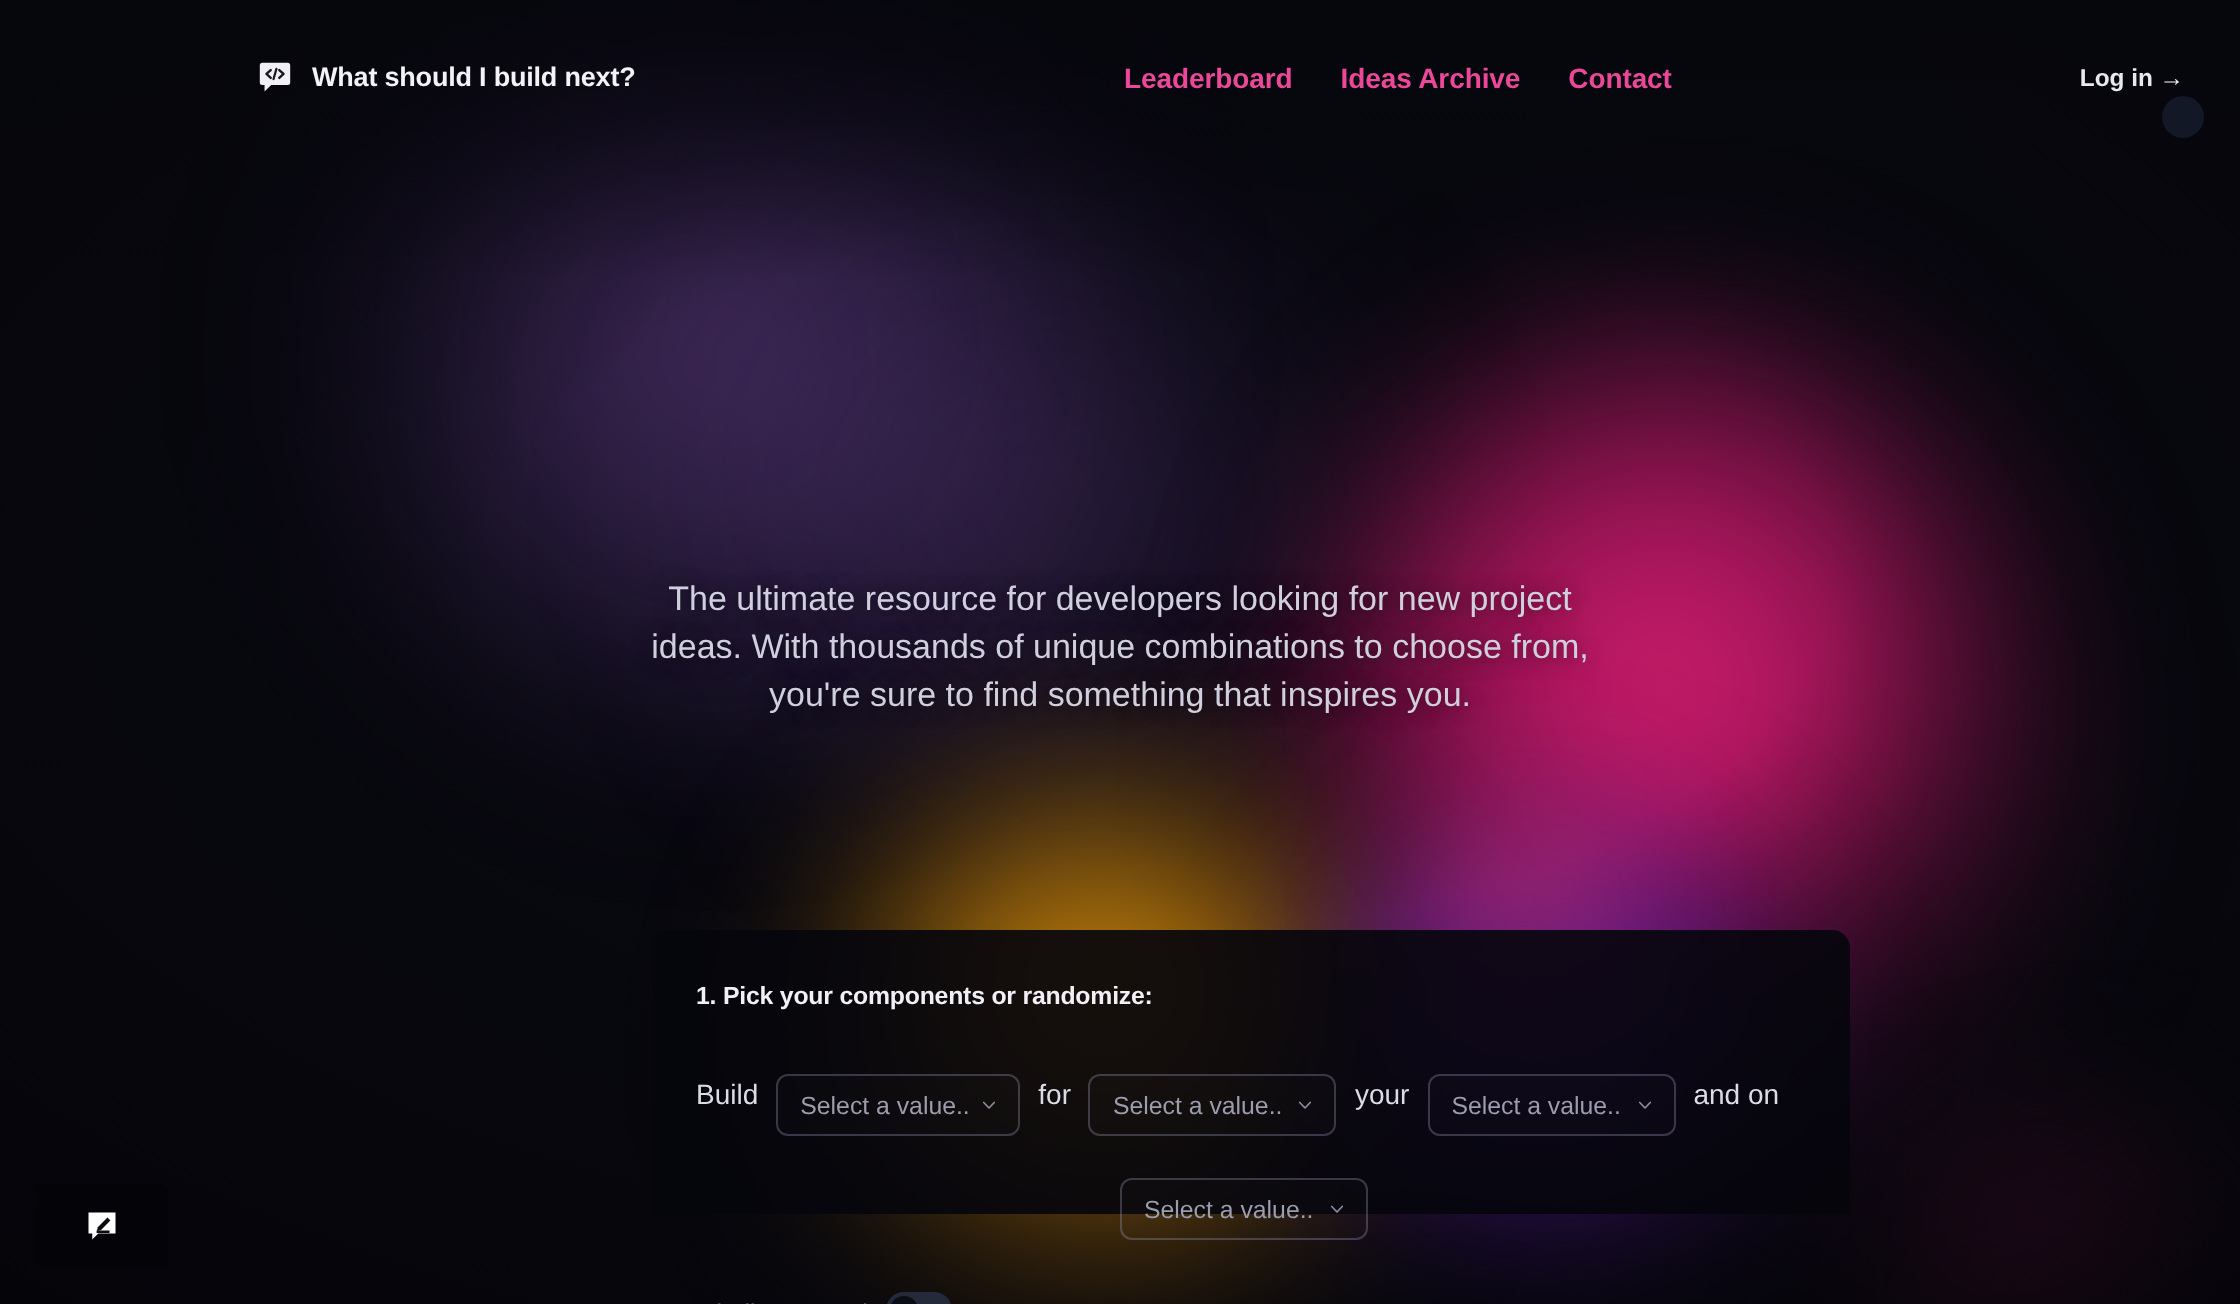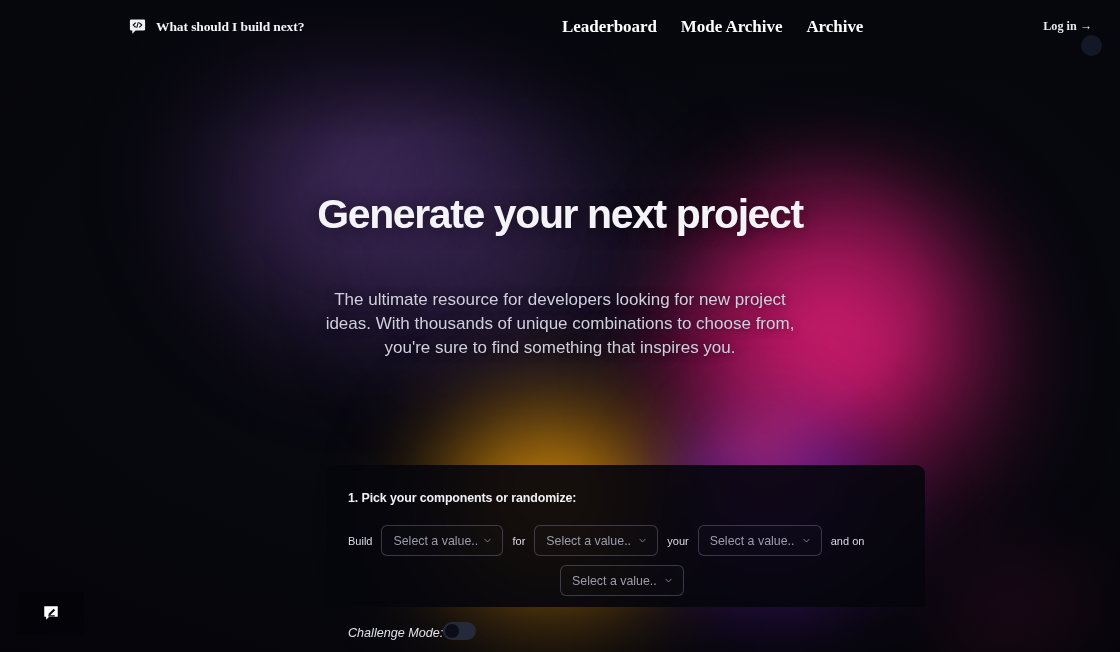--- a/index.html
+++ b/index.html
@@ -84,26 +84,25 @@
     background: radial-gradient(ellipse 78% 72% at 52% 44%, rgba(0,0,0,0) 38%, rgba(5,5,11,0.55) 72%, rgba(4,4,9,0.92) 100%);
   }
   .top-shade {
     position: absolute; left: 0; right: 0; top: 0; height: 140px;
     background: linear-gradient(to bottom, rgba(6,6,13,0.88) 0%, rgba(6,6,13,0.30) 60%, rgba(6,6,13,0) 100%);
   }
 
   
   #site-header {
     position: absolute;
-    left: 0; right: 0; top: 0;
+    left: 0; right: 0; top: 12px;
     height: 53px;
     display: flex;
     align-items: center;
     z-index: 20;
-    font-family: Liberation Serif, serif;
   }
   .brand {
     position: absolute;
     left: 128px;
     display: flex;
     align-items: center;
     gap: 9px;
     cursor: pointer;
   }
   .brand-logo { width: 19px; height: 19px; display: block; }
@@ -115,23 +114,23 @@
     white-space: nowrap;
   }
   .nav-links {
     position: absolute;
     left: 562px;
     display: flex;
     align-items: center;
     gap: 24px;
   }
   .nav-link {
-    font-size: 17px;
-    font-weight: bold;
-    color: #ffffff;
+    font-size: 14px;
+    font-weight: bold;
+    color: #ec4899;
     white-space: nowrap;
     cursor: pointer;
     letter-spacing: -0.05px;
     text-align: right;
   }
   .login-wrap {
     position: absolute;
     right: 28px;
     display: flex;
     align-items: center;
@@ -198,35 +197,36 @@
   }
   .builder-row {
     display: flex;
     align-items: center;
     gap: 9px;
     margin-top: 20px;
     flex-wrap: wrap;
     row-gap: 9px;
   }
   .builder-word {
-    font-size: 11px;
+    font-size: 14px;
     color: #dcdce6;
     white-space: nowrap;
   }
   .select-box {
     position: relative;
     height: 31px;
     border: 1px solid rgba(150,150,180,0.34);
     border-radius: 6px;
     background: rgba(255,255,255,0.012);
     display: flex;
     align-items: center;
     padding: 0 11px;
     cursor: pointer;
     min-width: 122px;
+    margin-top: 12px;
   }
   .select-box.w-small { width: 122px; }
   .select-box.w-mid   { width: 124px; }
   .select-value {
     font-size: 12.4px;
     color: #9c9cad;
     white-space: nowrap;
   }
   .chev {
     position: absolute;
@@ -305,34 +305,34 @@
       <path d="M4 3 H20 A1.6 1.6 0 0 1 21.6 4.6 V15.4 A1.6 1.6 0 0 1 20 17 H9.6 L5.4 21.2 V17 H4 A1.6 1.6 0 0 1 2.4 15.4 V4.6 A1.6 1.6 0 0 1 4 3 Z" fill="#f0f0f6"></path>
       <path d="M9.3 7.6 L6.6 10.1 L9.3 12.6" fill="none" stroke="#17171f" stroke-width="1.5" stroke-linecap="round" stroke-linejoin="round"></path>
       <path d="M14.7 7.6 L17.4 10.1 L14.7 12.6" fill="none" stroke="#17171f" stroke-width="1.5" stroke-linecap="round" stroke-linejoin="round"></path>
       <path d="M12.9 6.9 L11.1 13.3" fill="none" stroke="#17171f" stroke-width="1.4" stroke-linecap="round"></path>
     </svg>
     <span class="brand-title">What should I build next?</span>
   </div>
 
   <nav class="nav-links">
     <span class="nav-link">Leaderboard</span>
-    <span class="nav-link">Mode Archive</span>
-    <span class="nav-link">Archive</span>
+    <span class="nav-link">Ideas Archive</span>
+    <span class="nav-link">Contact</span>
   </nav>
 
   <div class="login-wrap">
     <span class="login-link">Log in →</span>
     <span class="avatar-edge"></span>
   </div>
 
 </header>
 
 <section id="hero">
   <h1 class="hero-title">
-    <span>Generate your next project</span><br>
+    <br>
   </h1>
   <p class="hero-sub">The ultimate resource for developers looking for new project ideas. With thousands of unique combinations to choose from, you're sure to find something that inspires you.</p>
 </section>
 
 <section id="generator-panel">
 
   <div class="panel-step-label">1. Pick your components or randomize:</div>
 
   <div class="builder-row">
 

